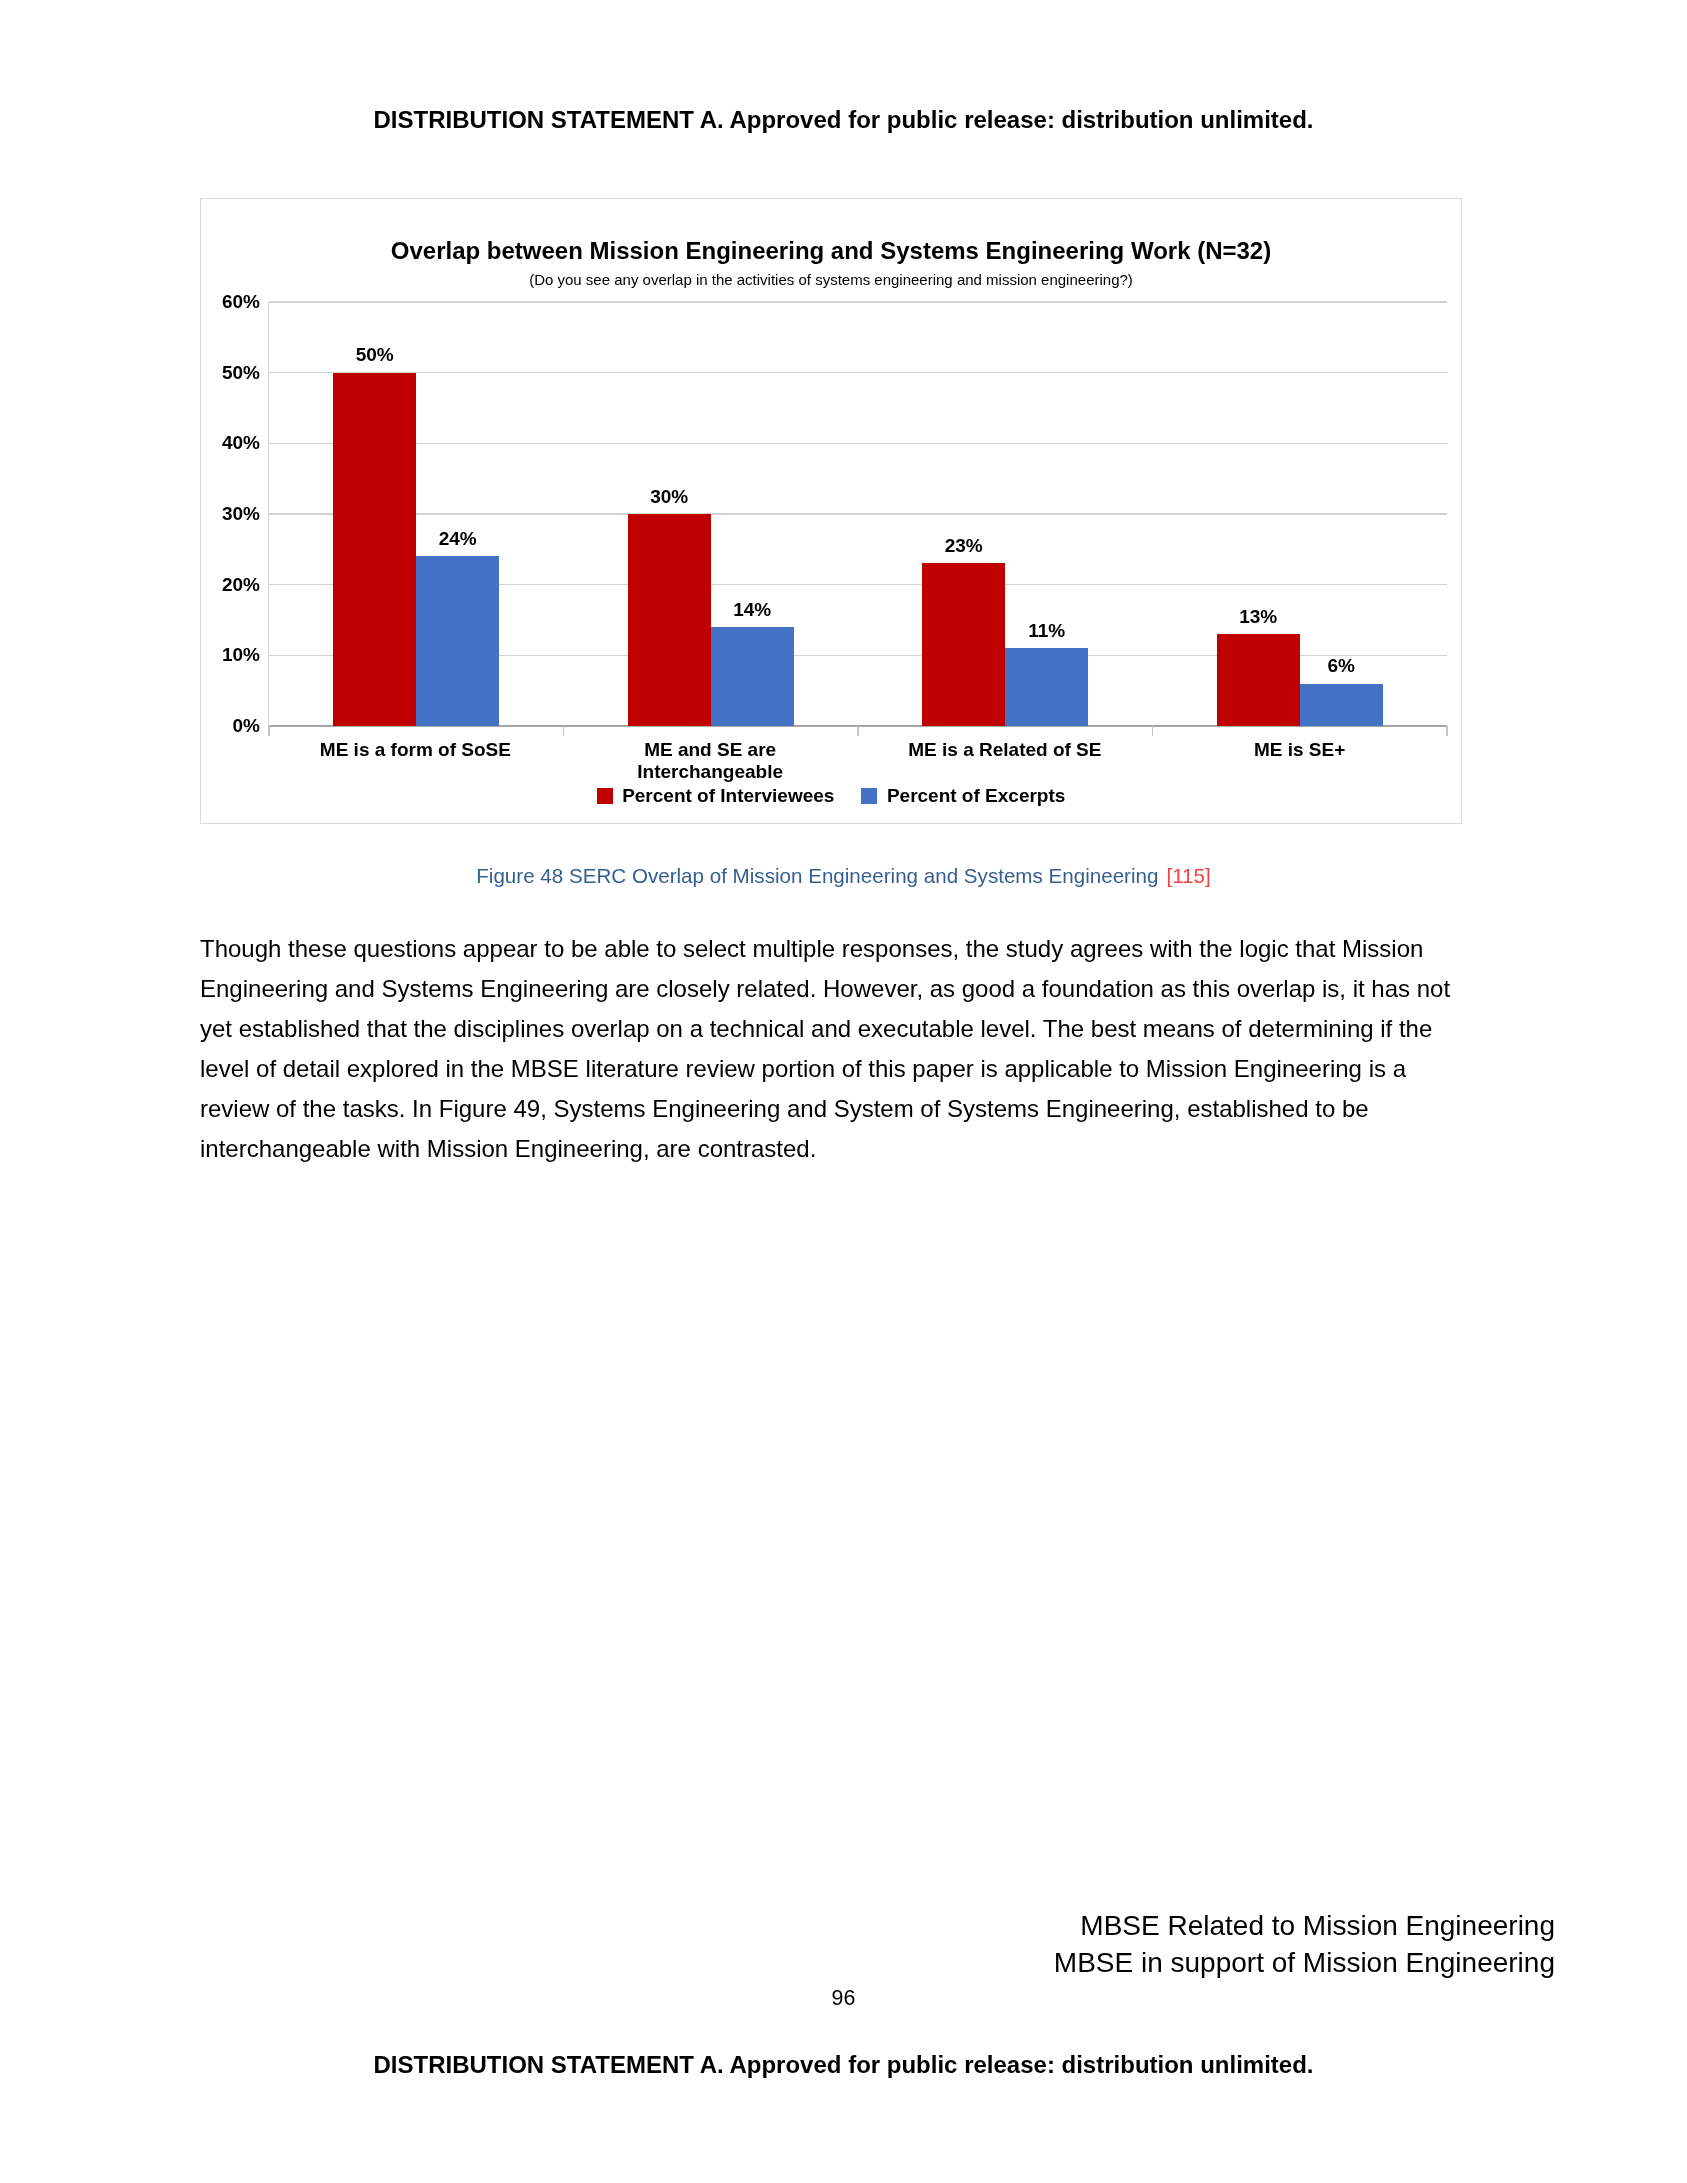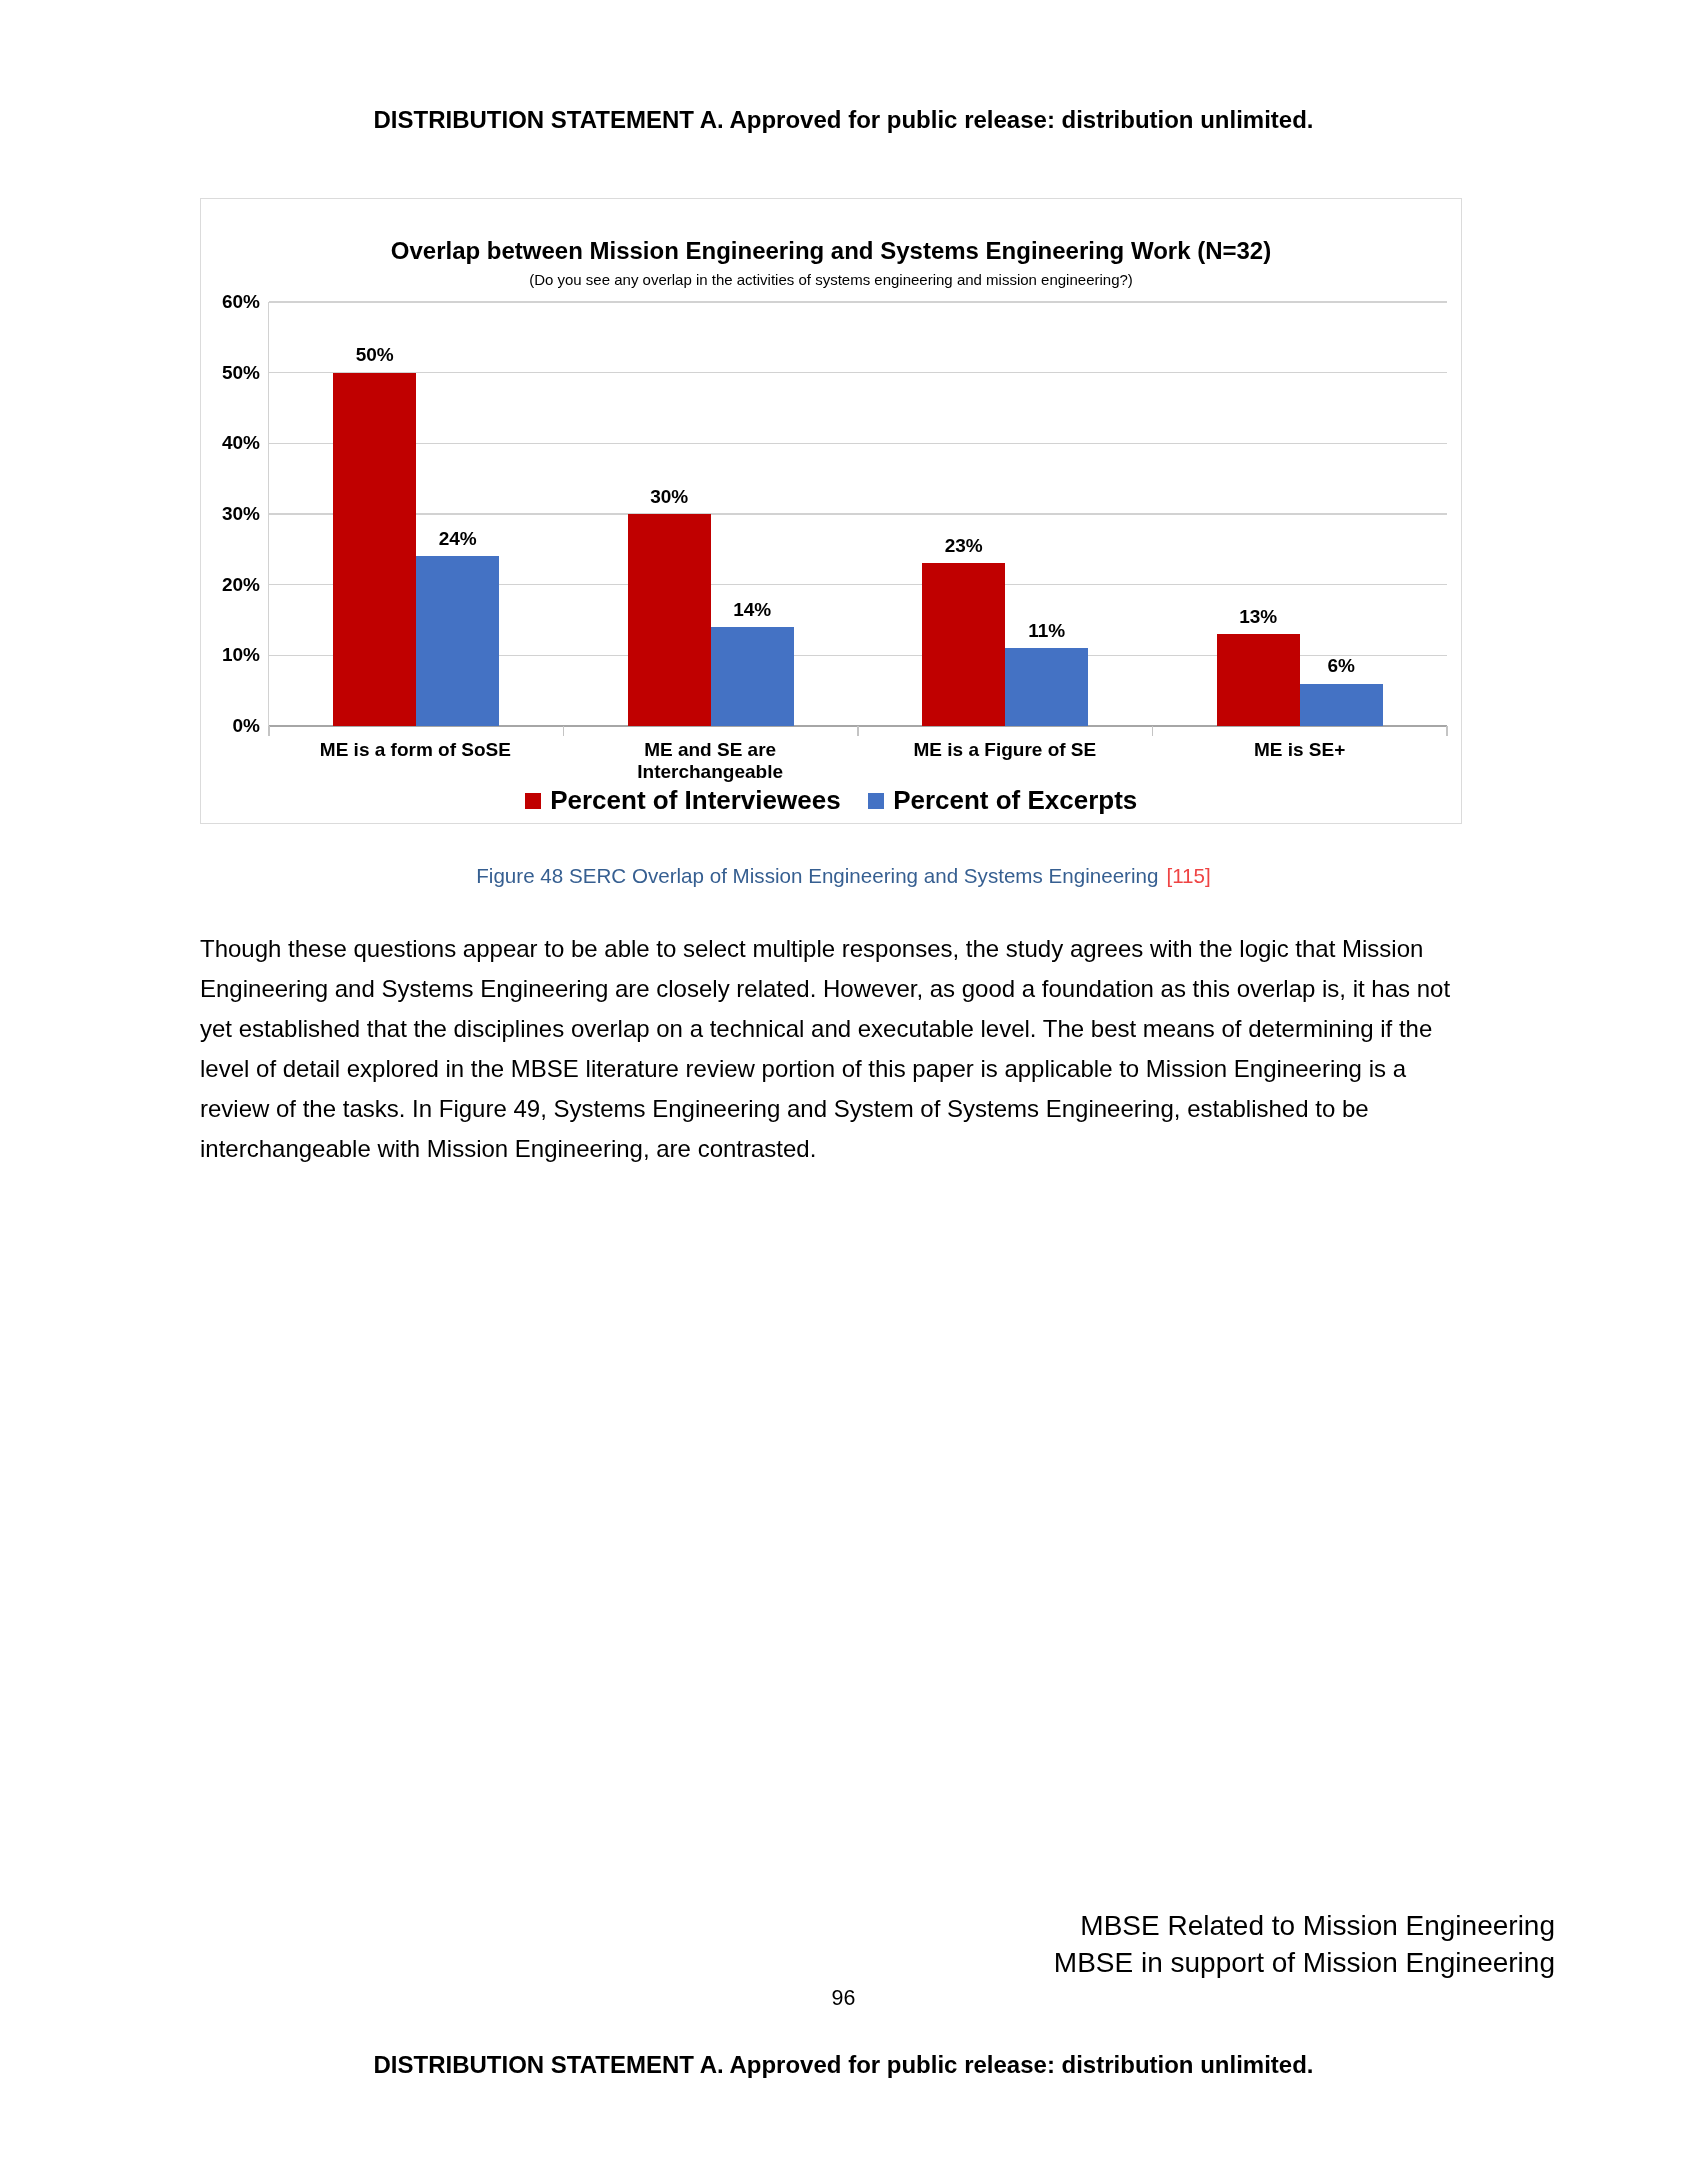--- a/index.html
+++ b/index.html
@@ -45,21 +45,21 @@
 
   .x-axis-labels {
     position:absolute; left:67px; top:540px; width:1179px;
     display:flex; font-weight:bold; font-size:19px; text-align:center;
   }
   .x-label { flex:1; padding:0 9.5px; }
 
   .chart-legend {
     position:absolute; left:0; right:0; top:586px;
     display:flex; justify-content:center; align-items:center; gap:27px;
-    font-weight:bold; font-size:26px;
+    font-weight:bold; font-size:19px;
   }
   .legend-item { display:flex; align-items:center; }
   .legend-swatch { width:16px; height:16px; display:inline-block; margin-right:9.5px; }
 
   
   .figure-caption { position:absolute; top:864px; left:0; right:0; text-align:center; font-size:20.6px; }
   .figure-caption .cap-text { color:#365f91; }
   .figure-caption .cap-ref { color:#ef4444; margin-left:8px; }
 
   .body-paragraph {
@@ -149,21 +149,21 @@
       <div class="axis-tick" style="left: calc(0% - 0.8px);"></div>
       <div class="axis-tick" style="left: calc(25% - 0.8px);"></div>
       <div class="axis-tick" style="left: calc(50% - 0.8px);"></div>
       <div class="axis-tick" style="left: calc(75% - 0.8px);"></div>
       <div class="axis-tick" style="left: calc(100% - 0.8px);"></div>
     </div>
 
   <div class="x-axis-labels">
       <div class="x-label">ME is a form of SoSE</div>
       <div class="x-label">ME and SE are Interchangeable</div>
-      <div class="x-label">ME is a Figure of SE</div>
+      <div class="x-label">ME is a Related of SE</div>
       <div class="x-label">ME is SE+</div>
     </div>
 
   <div class="chart-legend">
       <div class="legend-item">
         <span class="legend-swatch" style="background: rgb(192, 0, 0);"></span>
         <span>Percent of Interviewees</span>
       </div>
       <div class="legend-item">
         <span class="legend-swatch" style="background: rgb(68, 114, 196);"></span>

